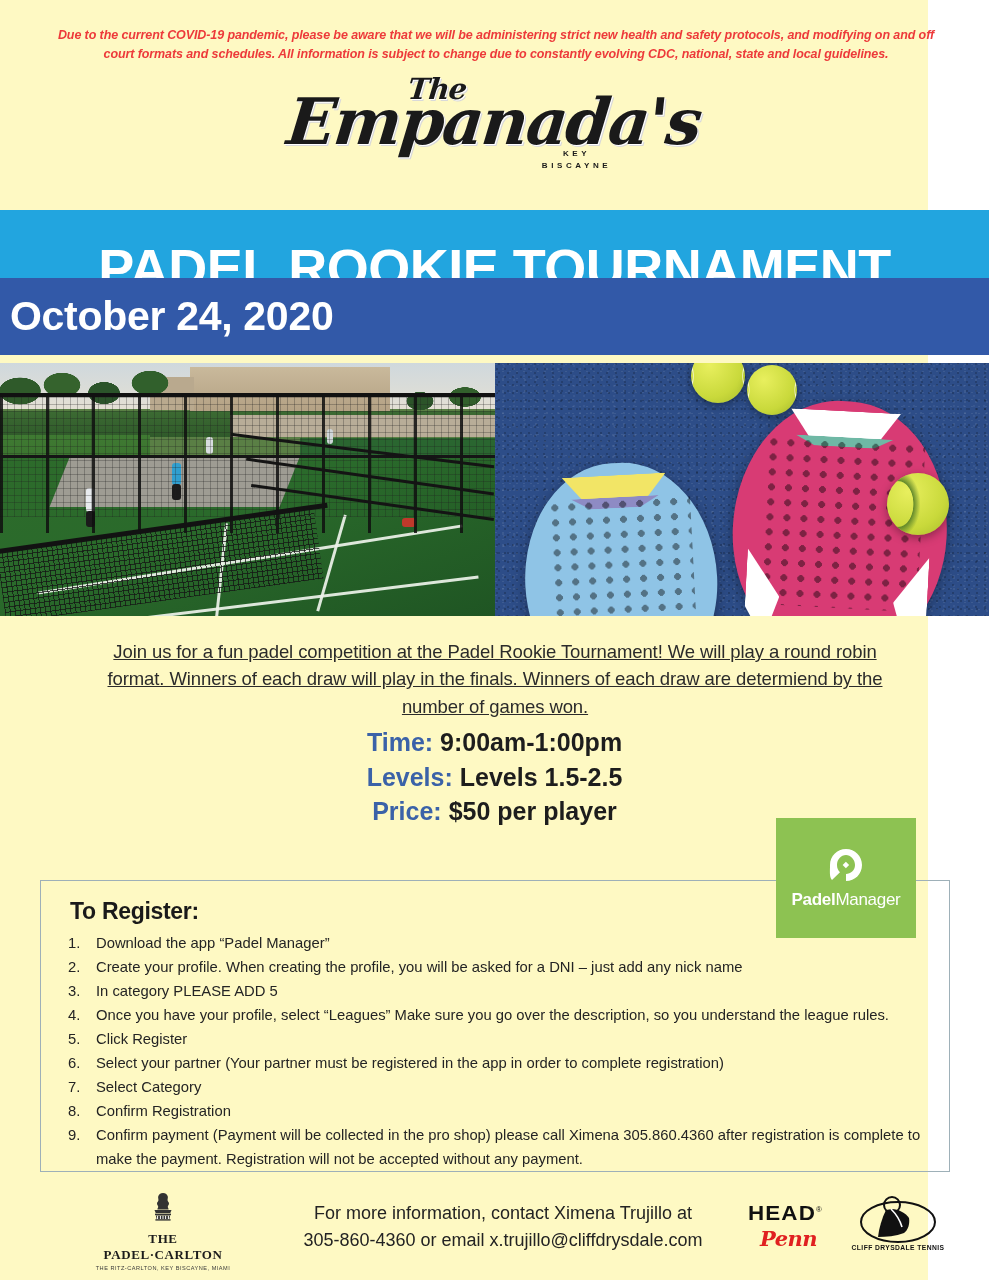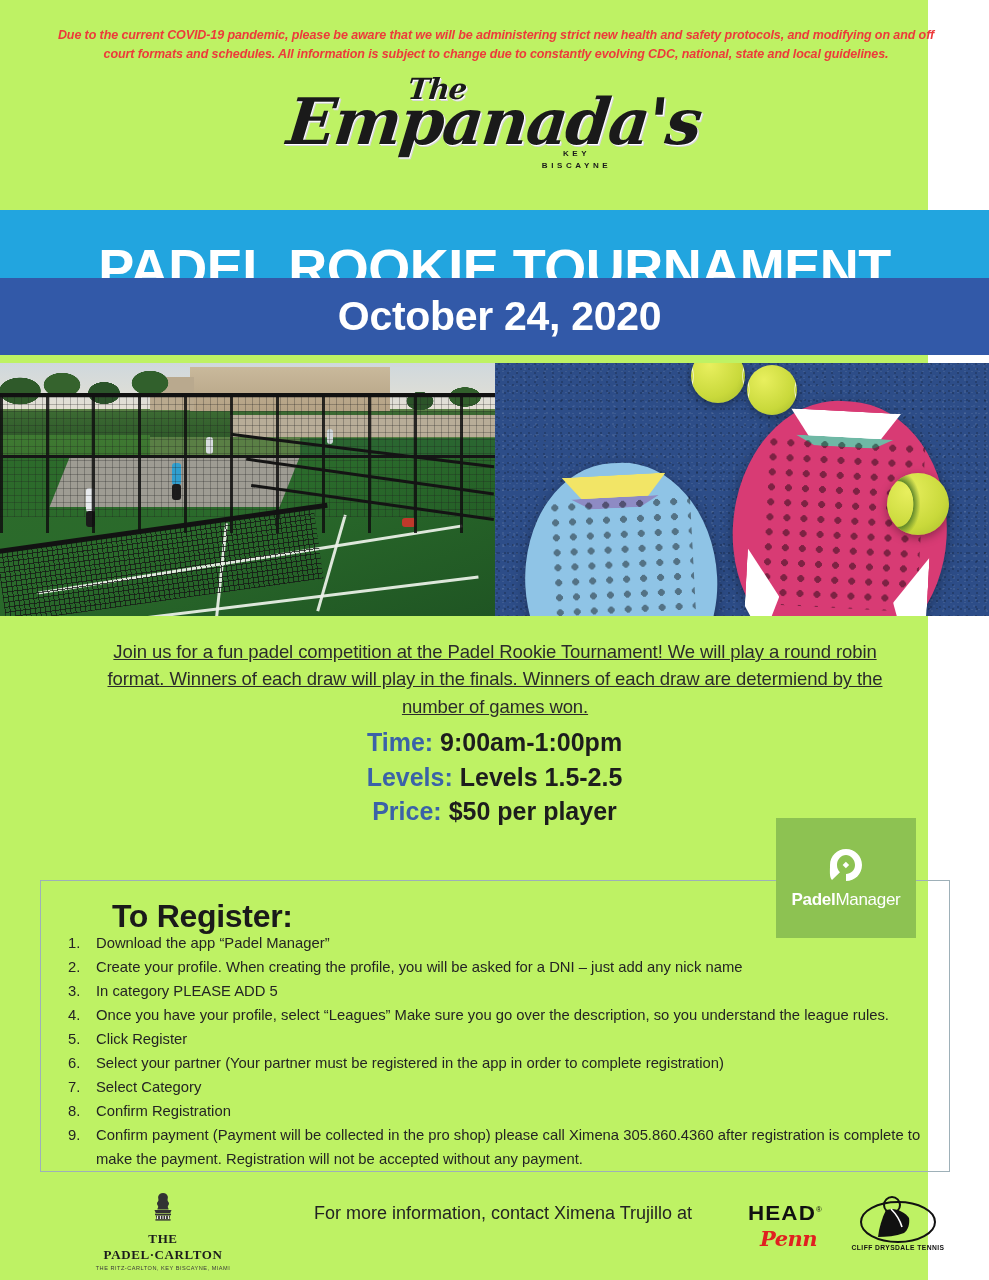--- a/index.html
+++ b/index.html
@@ -3,21 +3,21 @@
 <meta charset="utf-8">
 <style>
   * { box-sizing: border-box; margin: 0; padding: 0; }
   html, body {
     width: 989px;
     height: 1280px;
     background: #ffffff;
     font-family: "Liberation Sans", sans-serif;
     overflow: hidden;
   }
-  .page { position: relative; width: 928px; height: 1280px; background: #bef264; }
+  .page { position: relative; width: 928px; height: 1280px; background: #fef9c3; }
 
   
   .covid {
     position: absolute;
     top: 26px; left: 46px; width: 900px;
     text-align: center;
     color: #ED3A3A;
     font-size: 12.5px;
     font-style: italic;
     font-weight: 600;
@@ -76,21 +76,21 @@
     font-size: 54px;
     font-weight: 800;
     letter-spacing: -0.5px;
     line-height: 1;
     white-space: nowrap;
   }
   .band-date {
     position: absolute;
     left: 0; top: 278px; width: 989px; height: 77px;
     background: #3259A8;
-    display: flex; align-items: center; justify-content: center; padding-left: 10px;
+    display: flex; align-items: center; justify-content: flex-start; padding-left: 10px;
   }
   .band-date h2 {
     color: #ffffff;
     font-size: 41px;
     font-weight: 700;
     letter-spacing: -0.3px;
     line-height: 1;
   }
 
   
@@ -337,23 +337,22 @@
   
   .register-box {
     position: absolute;
     left: 40px; top: 880px; width: 910px; height: 292px;
     border: 1.5px solid #9EB0B8;
     background: transparent;
   }
   .register-title {
     position: absolute;
     left: 70px; top: 898px;
-    font-size: 32px; font-weight: 700; color: #1a1a1a;
+    font-size: 23px; font-weight: 700; color: #1a1a1a;
     letter-spacing: -0.3px;
-    margin-left: 42px;
   }
   .steps {
     position: absolute;
     left: 62px; top: 932px; width: 890px;
     font-size: 14.8px;
     color: #242424;
     line-height: 1.62;
   }
   .step { display: flex; align-items: flex-start; }
   .step-num { width: 34px; flex: 0 0 34px; text-align: left; padding-left: 6px; }
@@ -579,20 +578,21 @@
           <path d="M11.6 25.8 v3.2 M14.4 25.8 v3.2 M17 25.8 v3.2 M19.6 25.8 v3.2 M22.4 25.8 v3.2" stroke="#fff" stroke-width="1"></path>
           <path d="M9.4 29.2 h15.2 v1.4 h-15.2 Z" fill="#333"></path>
         </svg>
       </div>
       <div class="ritz-name">THE PADEL·CARLTON</div>
       <div class="ritz-sub">THE RITZ-CARLTON, KEY BISCAYNE, MIAMI</div>
     </div>
 
     <div class="contact">
       <div>For more information, contact Ximena Trujillo at</div>
+      <div>305-860-4360 or email x.trujillo@cliffdrysdale.com</div>
     </div>
 
     <div class="brands">
       <div class="head-word">HEAD</div>
       <div class="penn-word">Penn</div>
       <div class="cds">
         <svg width="92" height="50" viewBox="0 0 92 50">
           <ellipse cx="46" cy="26" rx="37" ry="20" fill="none" stroke="#111" stroke-width="2"></ellipse>
           <circle cx="40" cy="9" r="8" fill="none" stroke="#111" stroke-width="2"></circle>
           <path d="M34 14 C30 22 27 32 26 41 C34 41 44 40 52 37 C56 34 58 28 57 22 C54 17 46 13 40 13 Z" fill="#111"></path>

